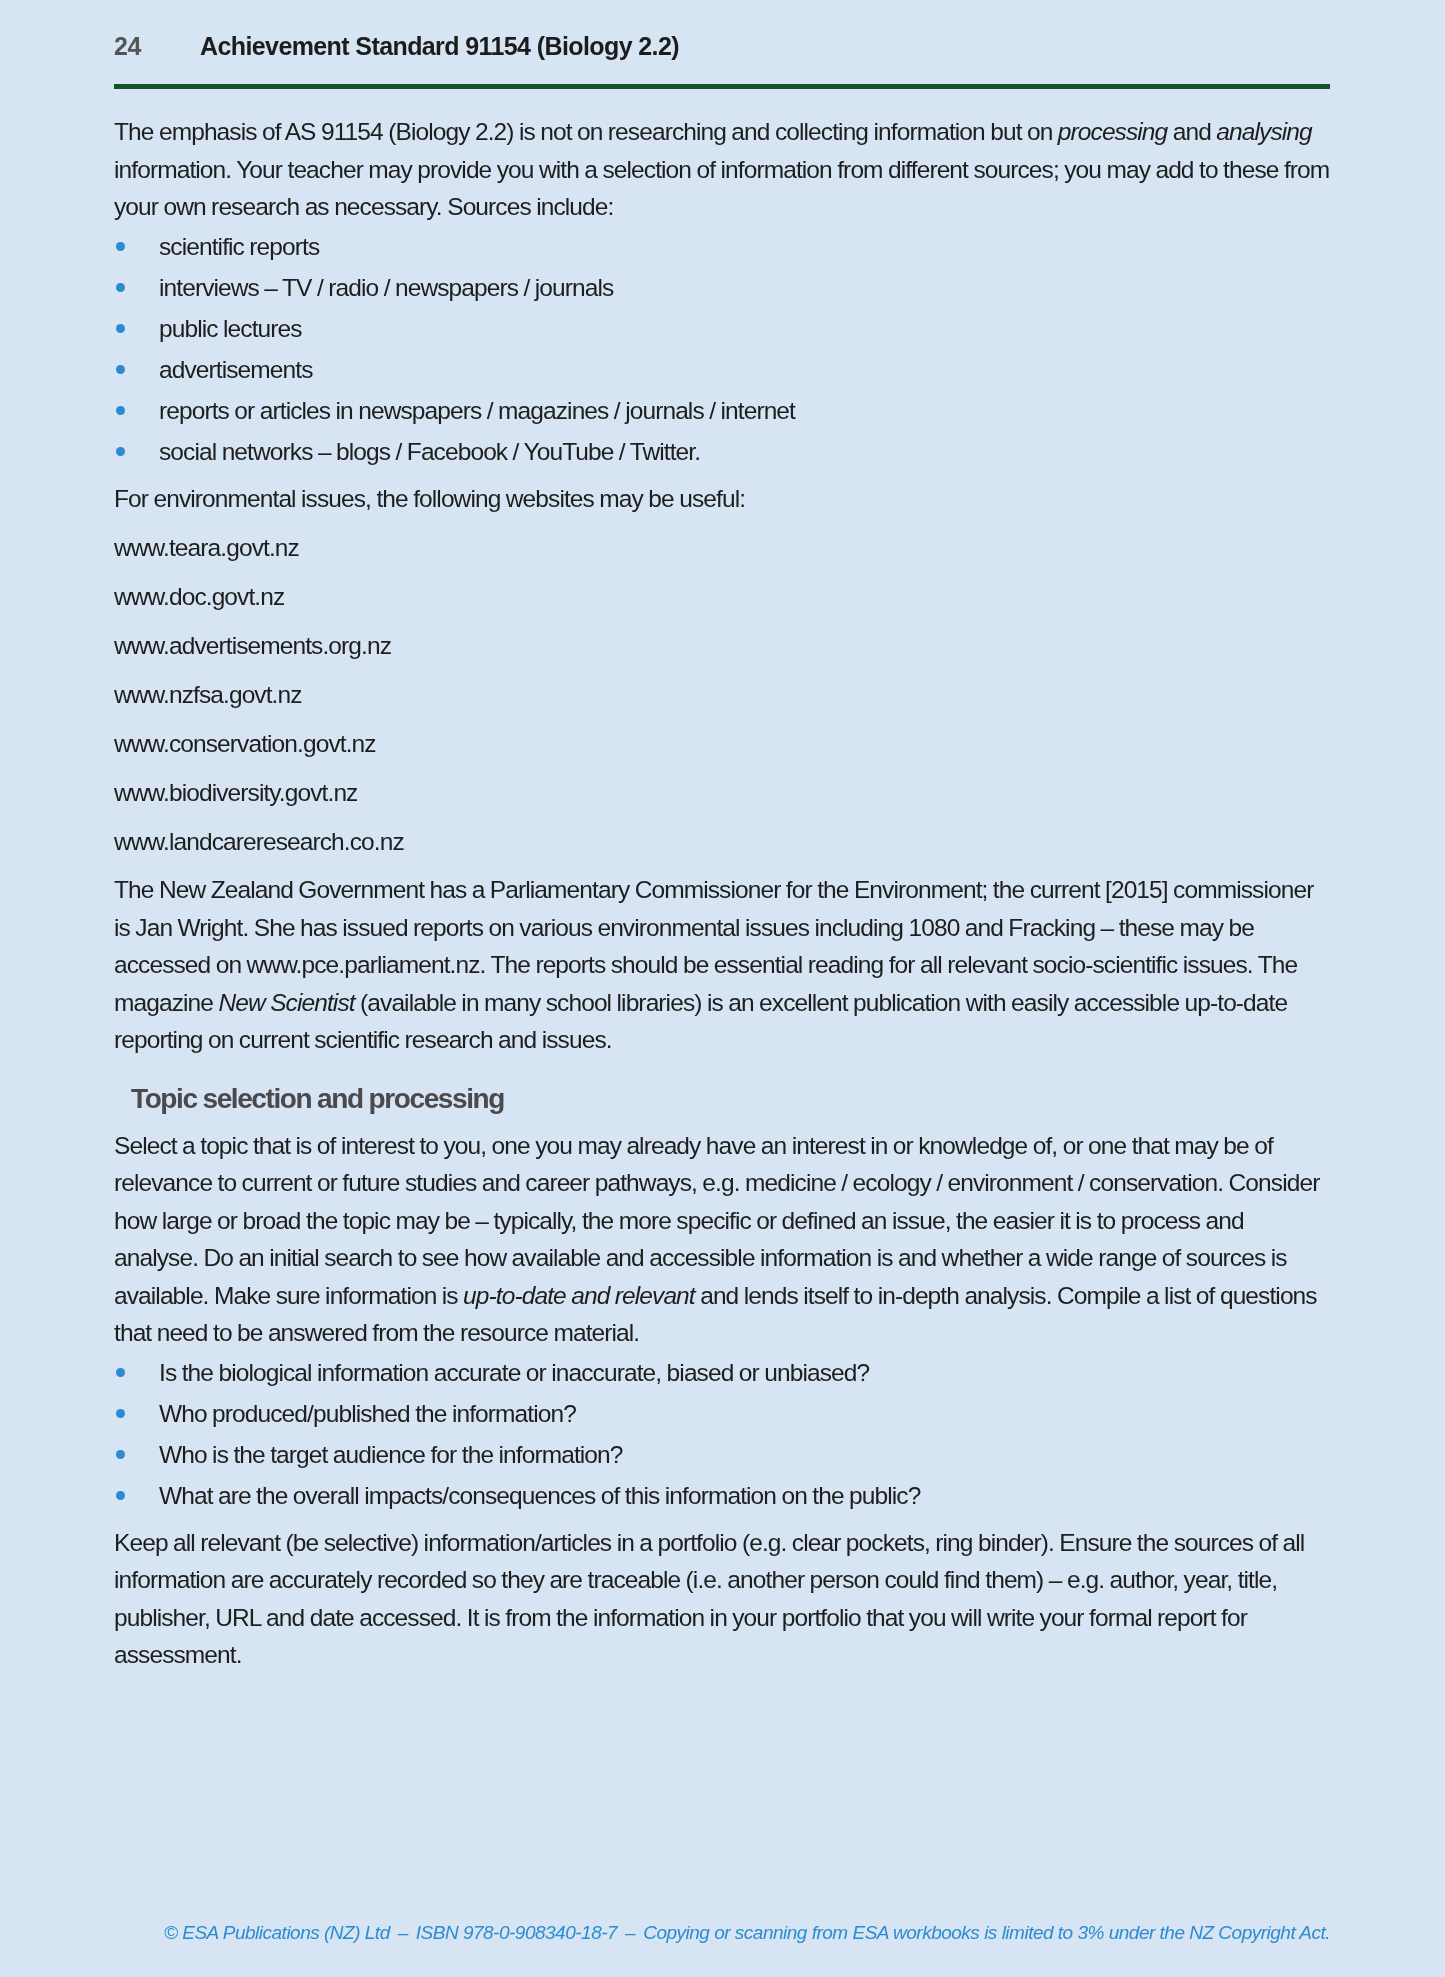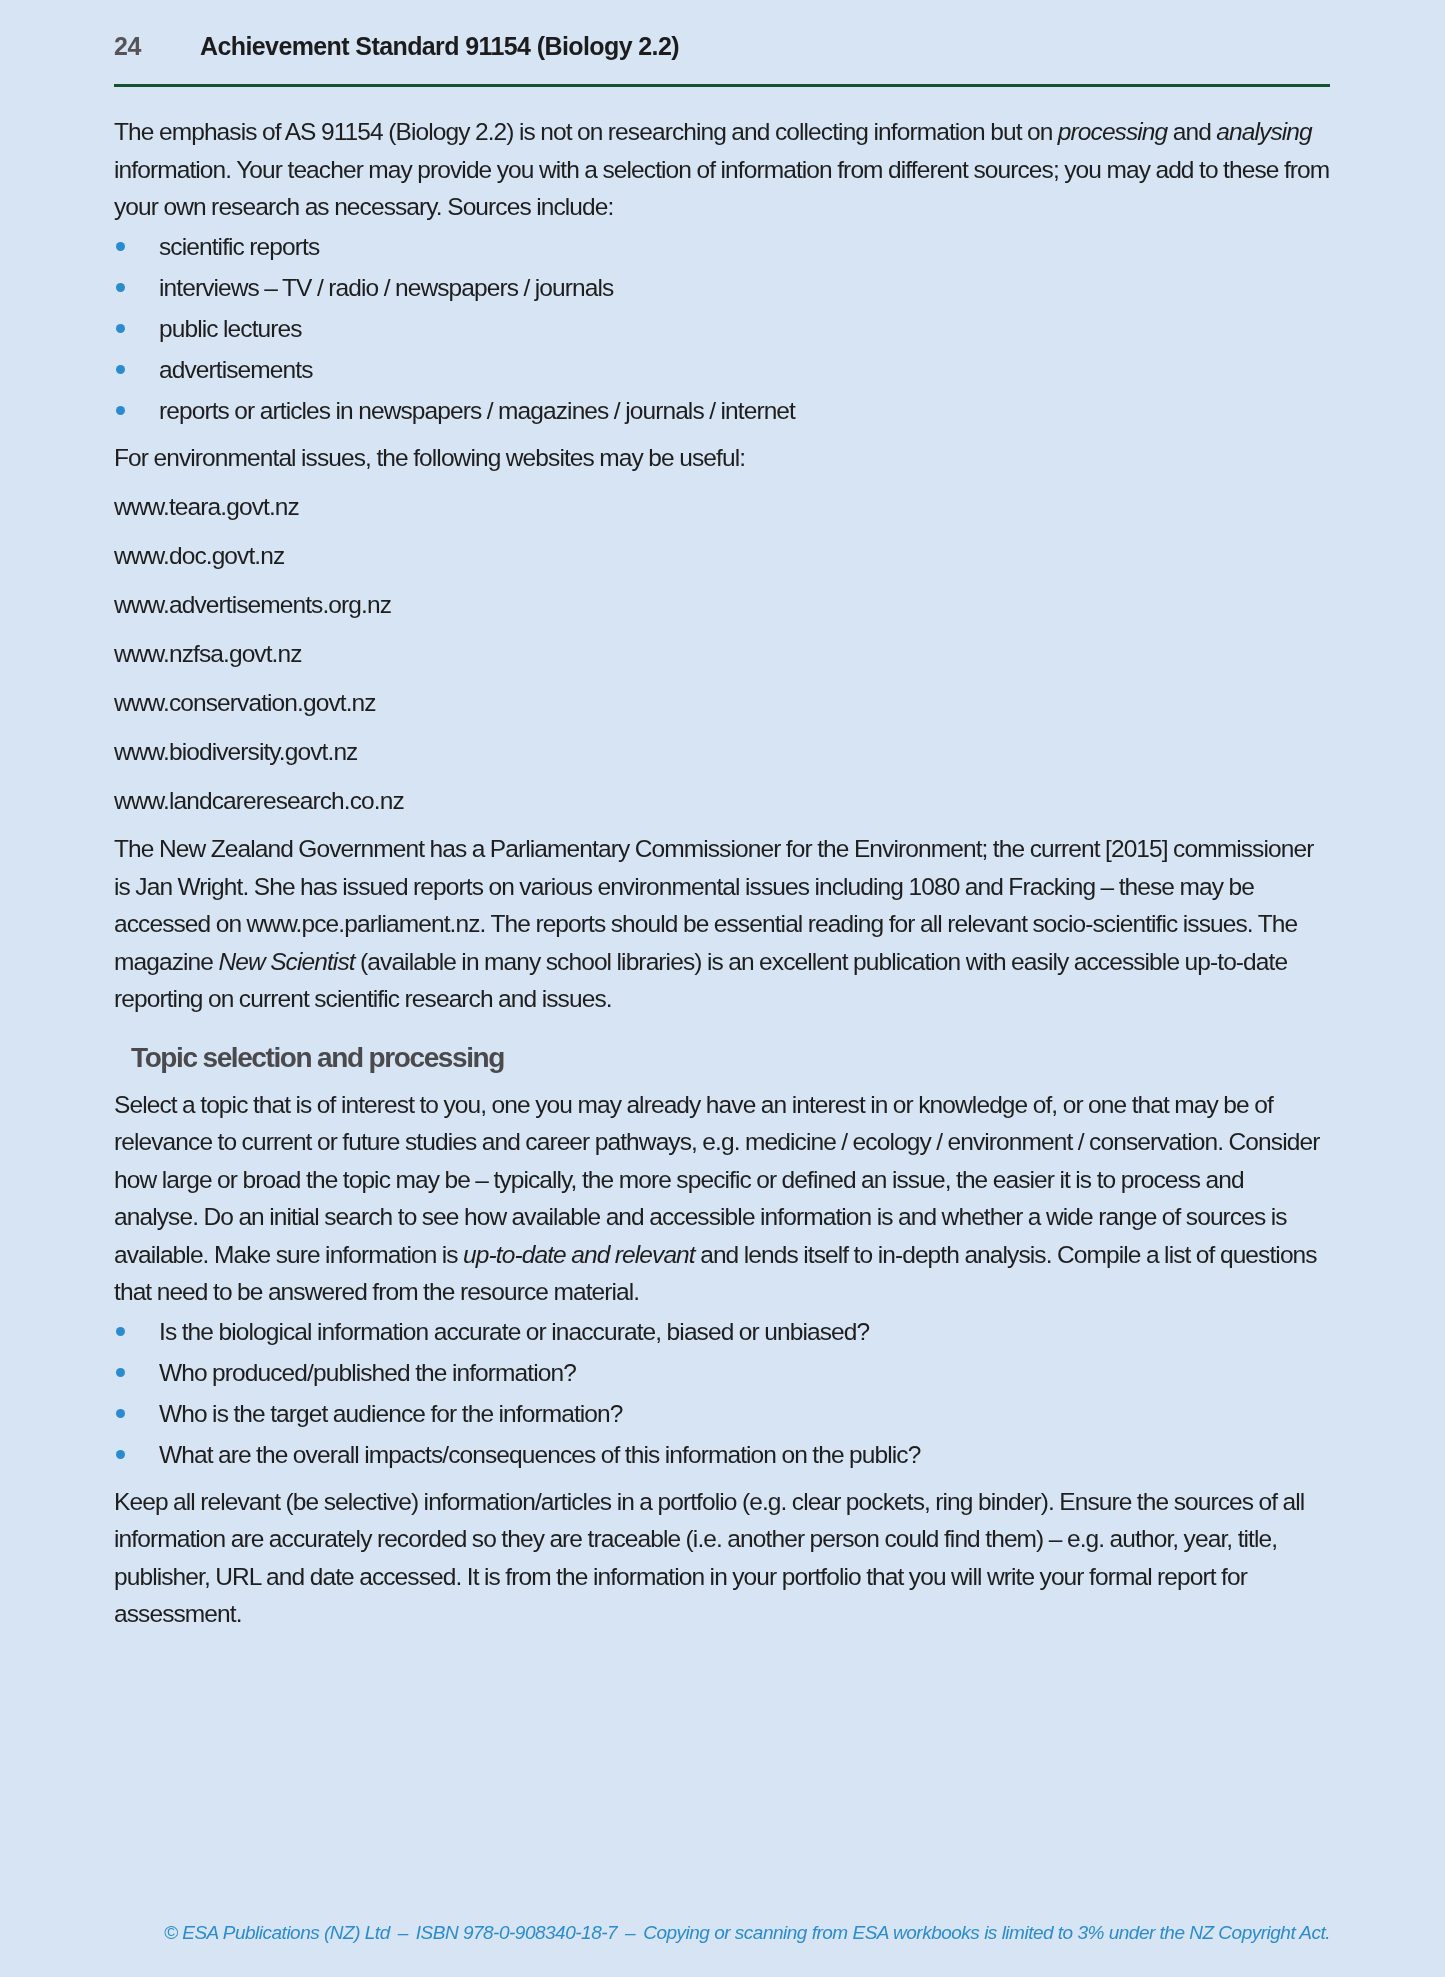--- a/index.html
+++ b/index.html
@@ -20,21 +20,21 @@
       left: 114px;
       top: 0;
       width: 1216px;
     }
     .header {
       position: absolute;
       left: 0;
       top: 32px;
       width: 1216px;
       height: 52px;
-      border-bottom: 3px solid #14532d;
+      border-bottom: 5px solid #14532d;
       display: flex;
       align-items: flex-start;
     }
     .page-num {
       font-weight: bold;
       font-size: 25px;
       color: #555558;
       width: 86px;
       letter-spacing: -0.5px;
     }
@@ -117,20 +117,21 @@
   <div class="content">
 
     <p class="intro"><span>The emphasis of AS 91154 (Biology 2.2) is not on researching and collecting information but on </span><em>processing</em><span> and </span><em>analysing</em><span> information. Your teacher may provide you with a selection of information from different sources; you may add to these from your own research as necessary. Sources include:</span></p>
 
     <ul class="bullets">
       <li><span class="dot"></span><span>scientific reports</span></li>
       <li><span class="dot"></span><span>interviews – TV / radio / newspapers / journals</span></li>
       <li><span class="dot"></span><span>public lectures</span></li>
       <li><span class="dot"></span><span>advertisements</span></li>
       <li><span class="dot"></span><span>reports or articles in newspapers / magazines / journals / internet</span></li>
+      <li><span class="dot"></span><span>social networks – blogs / Facebook / YouTube / Twitter.</span></li>
     </ul>
 
     <p class="websites-intro">For environmental issues, the following websites may be useful:</p>
 
     <div>
       <p class="site">www.teara.govt.nz</p>
       <p class="site">www.doc.govt.nz</p>
       <p class="site">www.advertisements.org.nz</p>
       <p class="site">www.nzfsa.govt.nz</p>
       <p class="site">www.conservation.govt.nz</p>

